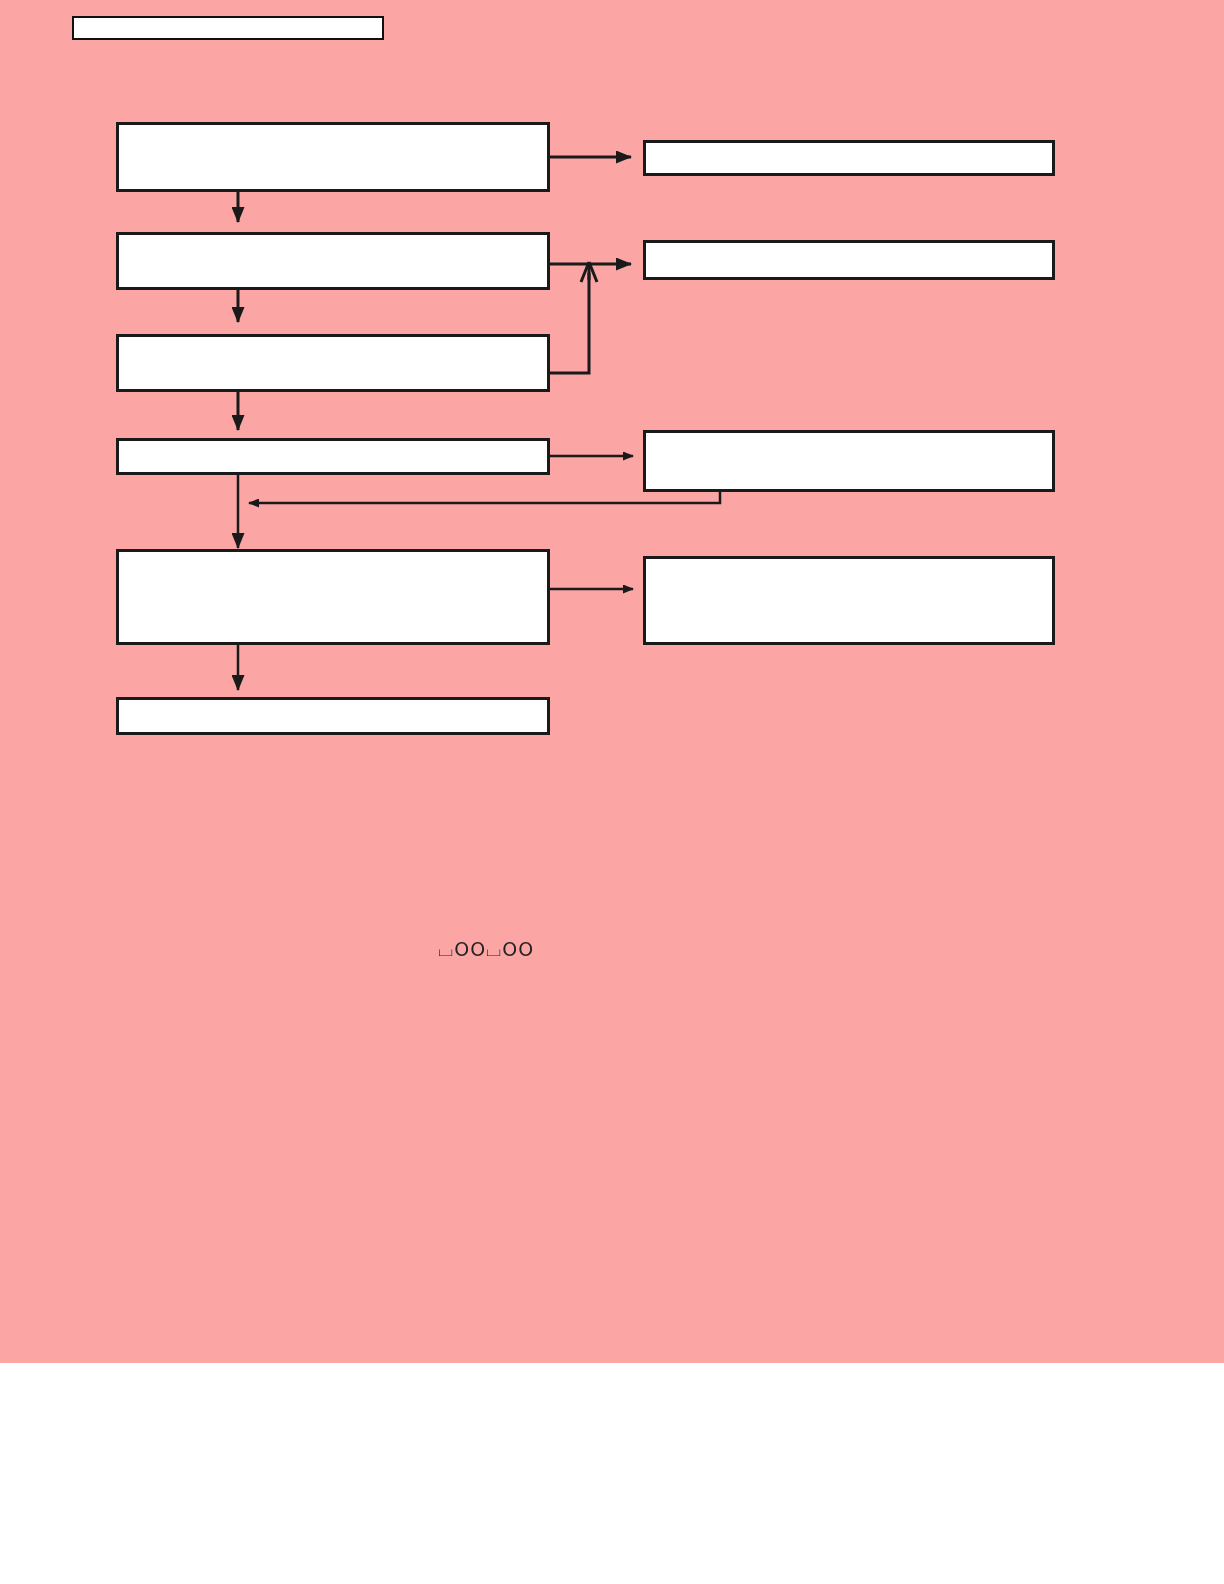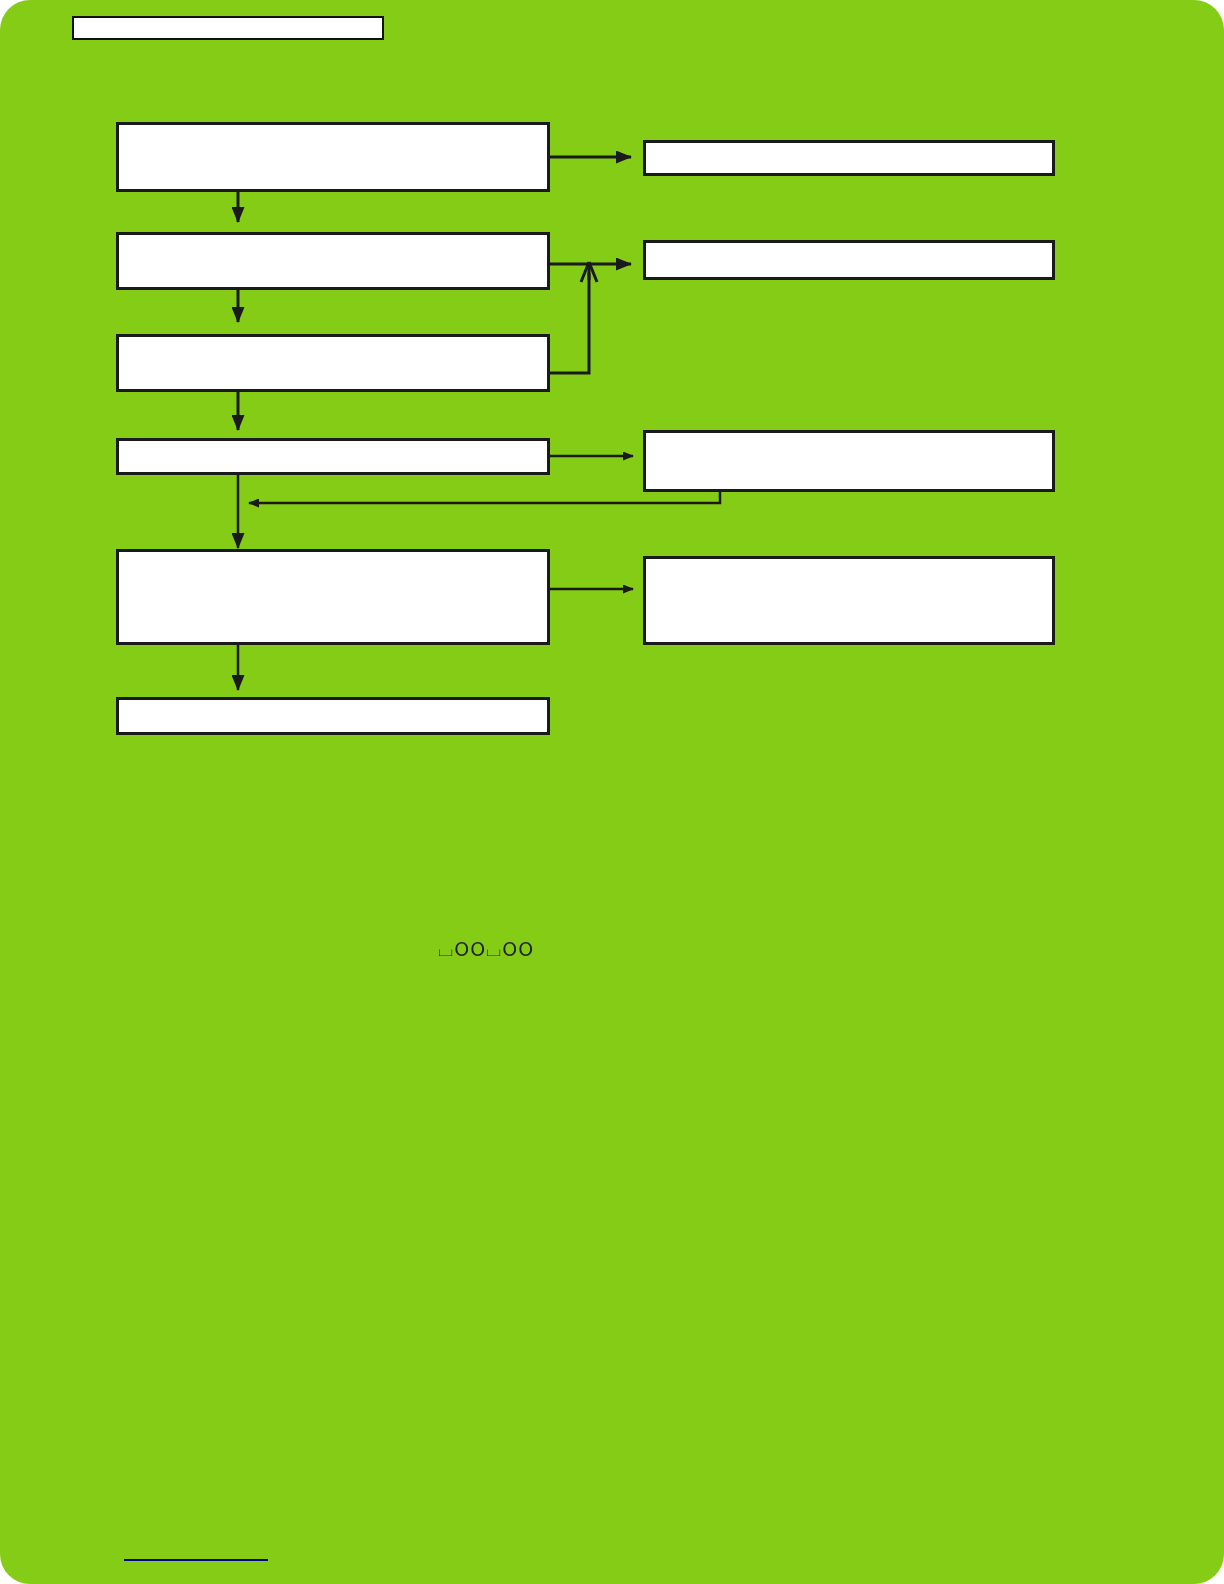--- a/index.html
+++ b/index.html
@@ -8,24 +8,23 @@
     padding: 0;
     background: #ffffff;
   }
   body {
     font-family: "Liberation Sans", sans-serif;
     color: #000000;
   }
   #page {
     position: relative;
     width: 1224px;
-    height: 1584px;
-    background: #84cc16;
+    height: 1363px;
+    background: #fca5a5;
     overflow: hidden;
-    border-radius: 30px;
   }
   .box {
     position: absolute;
     box-sizing: border-box;
     background: #ffffff;
     border: 3px solid #1a1a1a;
     display: flex;
     align-items: center;
     padding: 4px 10px;
     font-size: 15px;

